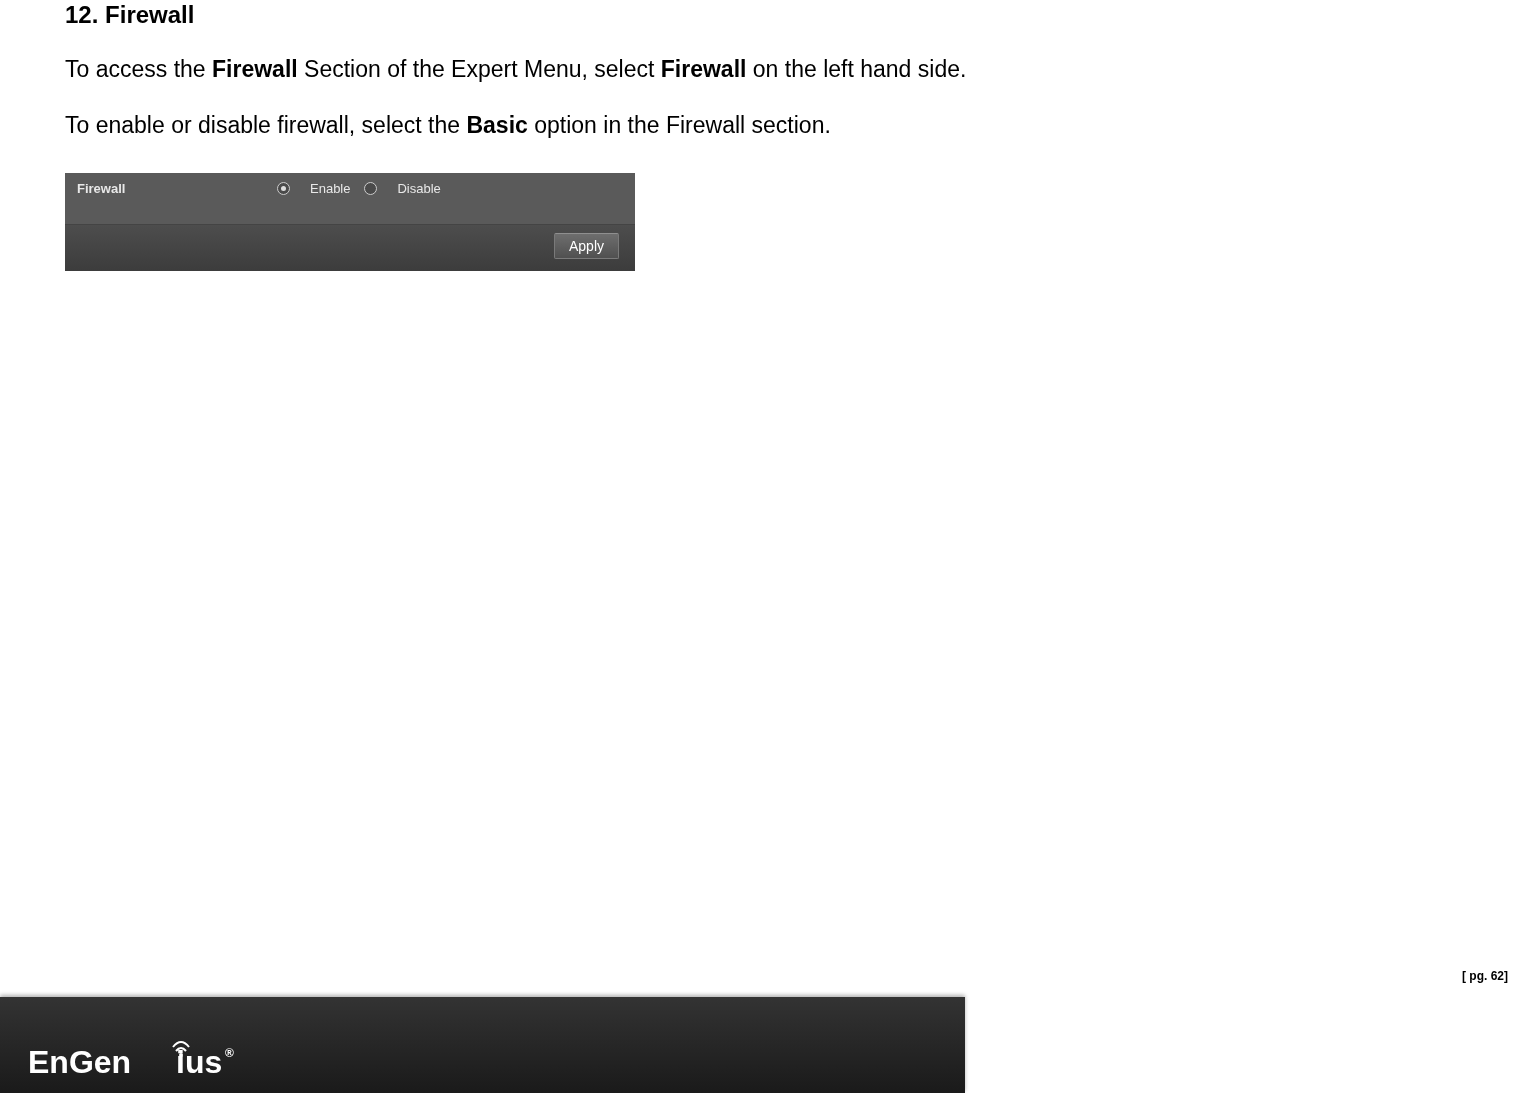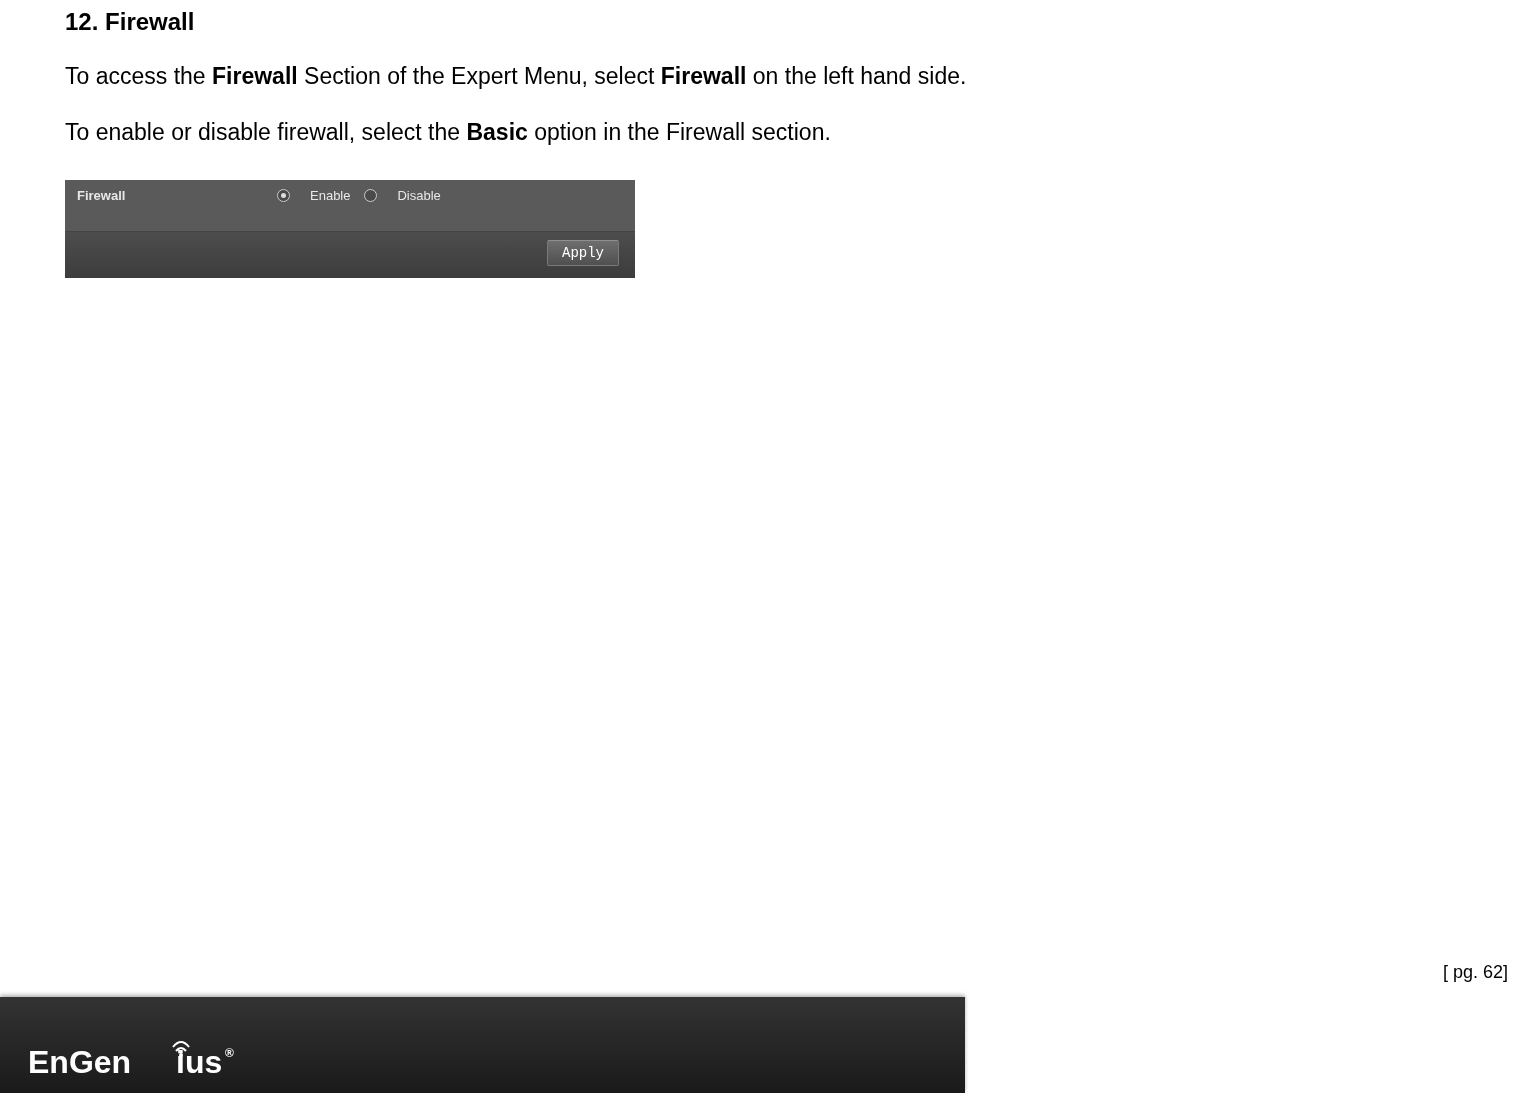--- a/index.html
+++ b/index.html
@@ -7,21 +7,21 @@
     padding: 0;
     width: 1530px;
     height: 1093px;
     background: #ffffff;
     font-family: "Segoe UI", Arial, sans-serif;
     color: #000;
     position: relative;
     overflow: hidden;
   }
   .content {
-    padding: 8px 65px 0 65px;
+    padding: 1px 65px 0 65px;
   }
   h2.section-head {
     font-size: 24px;
     font-weight: 700;
     margin: 0;
     padding-top: 0;
     line-height: 1.2;
   }
   h3.subsection-head {
     font-size: 22px;
@@ -96,21 +96,21 @@
     position: relative;
     border-top: 1px solid #444;
   }
   .fw-apply {
     position: absolute;
     right: 16px;
     top: 8px;
     background: linear-gradient(#6e6e6e,#505050);
     color: #fff;
     font-size: 14px;
-    font-family: Liberation Mono, monospace;
+    font-family: Liberation Sans, sans-serif;
     padding: 4px 14px;
     border: 1px solid #7a7a7a;
     border-top-color: #8f8f8f;
     border-radius: 2px;
   }
 
   
   .footer-bar {
     position: absolute;
     left: 0;
@@ -128,22 +128,22 @@
     align-items: center;
     color: #fff;
     font-weight: 600;
   }
   .logo svg { display:block; }
 
   .page-number {
     position: absolute;
     right: 22px;
     bottom: 110px;
-    font-size: 18px;
-    font-weight: 400;
+    font-size: 12px;
+    font-weight: 700;
     color: #000;
   }
 </style>
 </head>
 <body>
 
 <div class="content">
 
   <h2 class="section-head">
     <span>12.</span>

